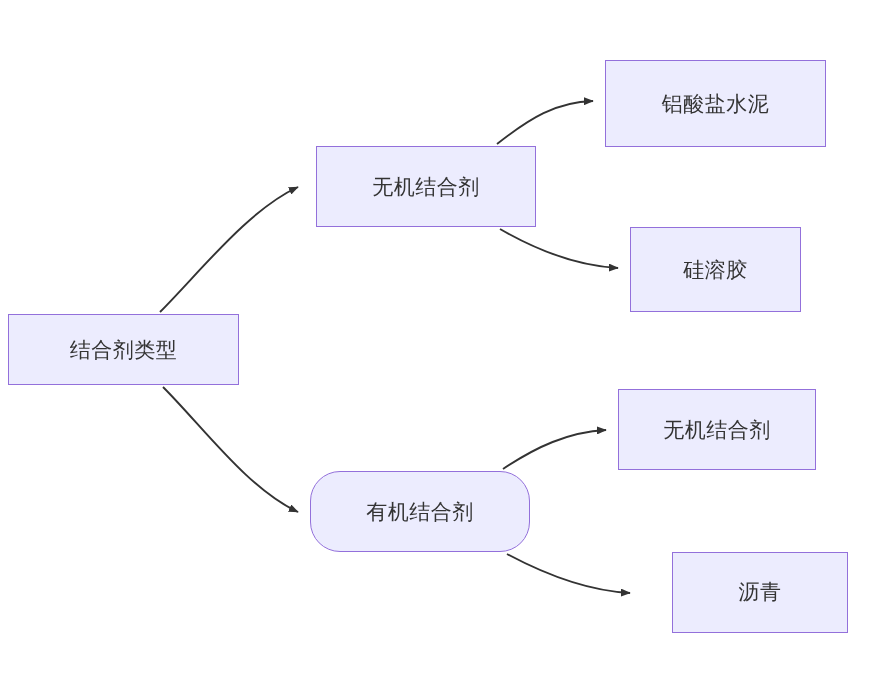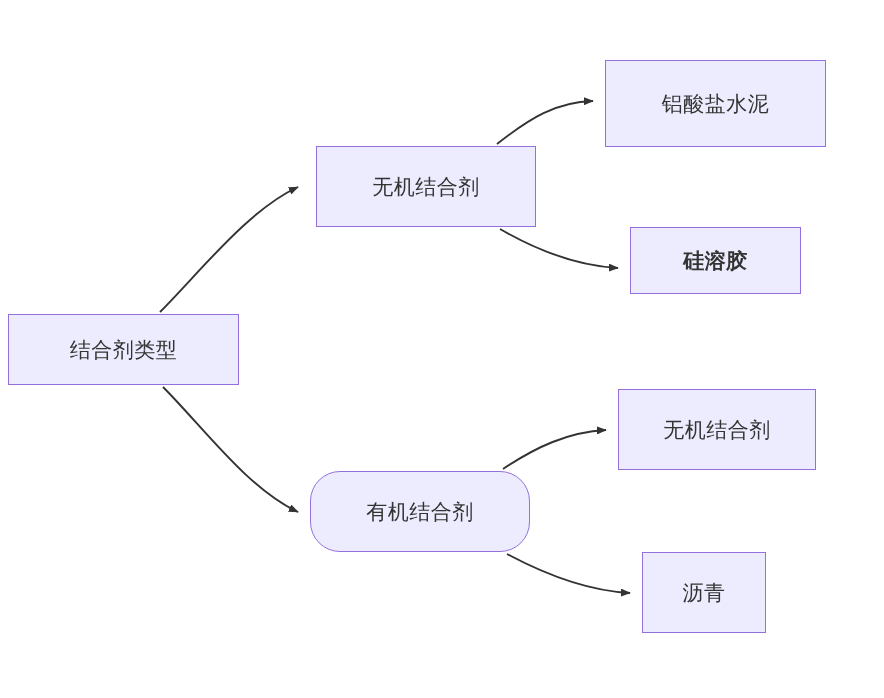--- a/index.html
+++ b/index.html
@@ -42,23 +42,23 @@
     white-space: nowrap;
   }
   .node-label {
     display: block;
   }
   
   #node-root      { left: 8px;   top: 314px; width: 231px; height: 71px; }
   #node-inorganic { left: 316px; top: 146px; width: 220px; height: 81px; }
   #node-organic   { left: 310px; top: 471px; width: 220px; height: 81px; border-radius: 30px; }
   #node-aluminate { left: 605px; top: 60px;  width: 221px; height: 87px; }
-  #node-silicasol { left: 630px; top: 227px; width: 171px; height: 67px; font-weight: bold; }
+  #node-silicasol { left: 630px; top: 227px; width: 171px; height: 85px; }
   #node-phenolic  { left: 618px; top: 389px; width: 198px; height: 81px; }
-  #node-bitumen   { left: 642px; top: 552px; width: 124px; height: 81px; }
+  #node-bitumen   { left: 672px; top: 552px; width: 176px; height: 81px; font-family: Liberation Serif, serif; }
 </style>
 </head>
 <body>
 
 <div id="diagram-canvas">
 
   <svg id="edge-layer" viewBox="0 0 884 698" width="884" height="698" xmlns="http://www.w3.org/2000/svg">
     <defs>
       <marker id="arrowhead" markerWidth="10" markerHeight="8" refX="9.2" refY="4" orient="auto" markerUnits="userSpaceOnUse">
         <path d="M 0 0 L 10 4 L 0 8 z" fill="#333333"></path>

